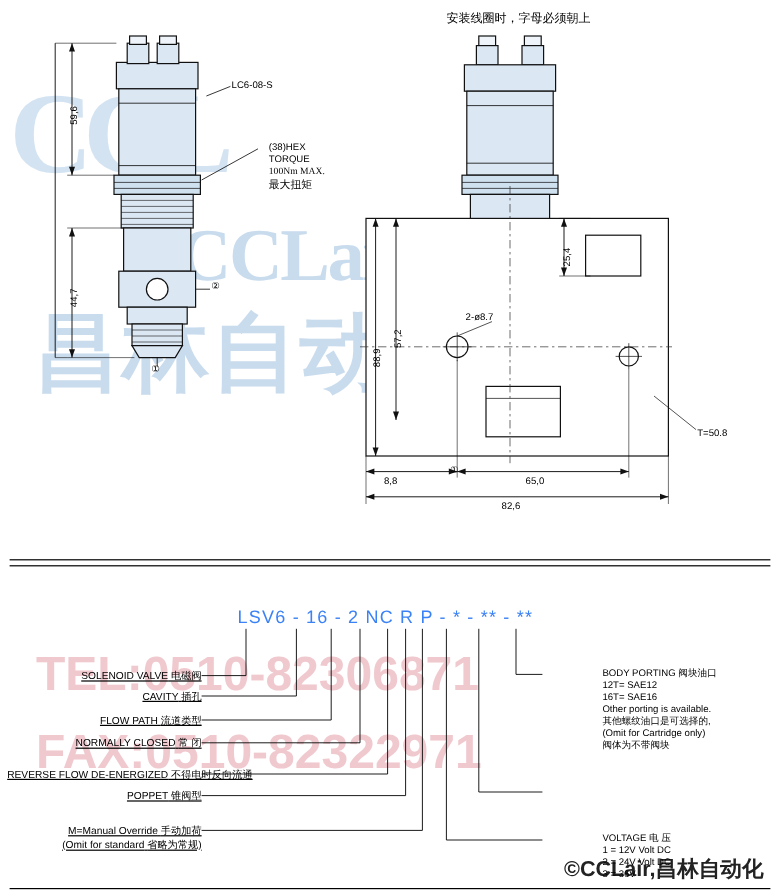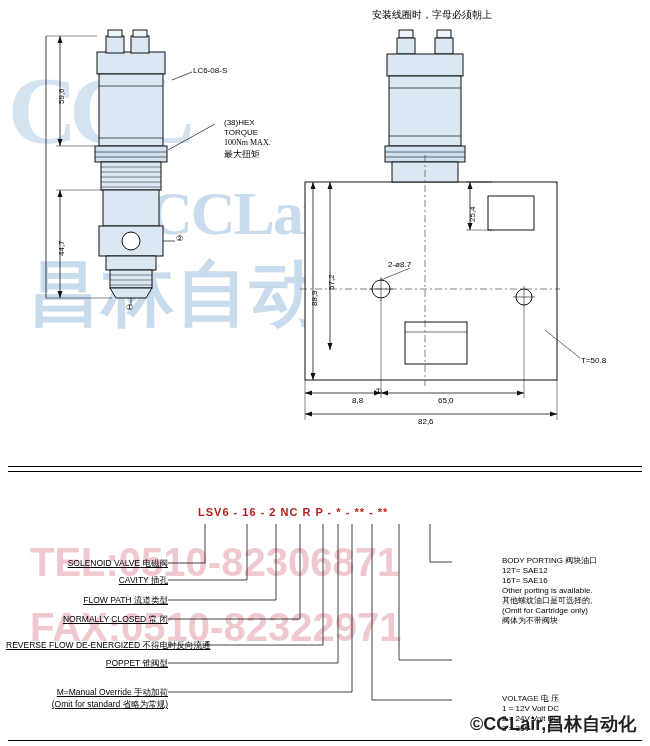--- a/index.html
+++ b/index.html
@@ -59,21 +59,21 @@
   .lbl{
     position:absolute;font-size:8px;color:#000;white-space:nowrap;
   }
   .lbl-cn{font-size:9px;}
   .dimtxt{position:absolute;font-size:8px;color:#000;}
   .dimtxt.rot{transform:rotate(-90deg);transform-origin:left top;}
   .sep{position:absolute;left:8px;width:634px;height:1px;background:#000;}
   
   .codeline{
     position:absolute;left:198px;top:506px;
-    font-size:11px;font-weight:bold;letter-spacing:1px;color:#b91c1c;
+    font-size:15px;font-weight:normal;letter-spacing:1px;color:#3b82f6;
   }
   .leftlabel{position:absolute;font-size:8.5px;color:#000;white-space:nowrap;text-align:right;text-decoration:underline;}
   .rightlabel{position:absolute;font-size:8px;color:#000;white-space:nowrap;}
   .rightlabel .t{display:block;line-height:10px;padding-left:47px;}
   svg{position:absolute;left:0;top:0;overflow:visible;}
 </style>
 </head>
 <body>
 
 <div class="page">
@@ -221,21 +221,21 @@
 
     <line x1="381" y1="280" x2="410" y2="268" stroke="#111" stroke-width="0.6"></line>
 
     <line x1="545" y1="330" x2="580" y2="358" stroke="#111" stroke-width="0.6"></line>
   </svg>
 
   <div class="dimtxt rot" style="left:327px;top:290px;">57,2</div>
   <div class="dimtxt rot" style="left:310px;top:306px;">88,9</div>
   <div class="dimtxt rot" style="left:468px;top:222px;">25,4</div>
   <div class="dimtxt" style="left:388px;top:260px;">2-ø8.7</div>
-  <div class="dimtxt" style="left:352px;top:396px;">8,8</div>
+  <div class="dimtxt" style="left:320px;top:396px;">8,8</div>
   <div class="dimtxt" style="left:438px;top:396px;">65,0</div>
   <div class="dimtxt" style="left:418px;top:417px;">82,6</div>
   <div class="dimtxt" style="left:581px;top:356px;">T=50.8</div>
   <div class="lbl" style="left:375px;top:387px;">①</div>
 
   <div class="sep" style="top:466px;"></div>
   <div class="sep" style="top:471px;"></div>
   <div class="sep" style="top:740px;"></div>
 
   <div class="codeline">LSV6 - 16 - 2 NC R P - * - ** - **</div>

